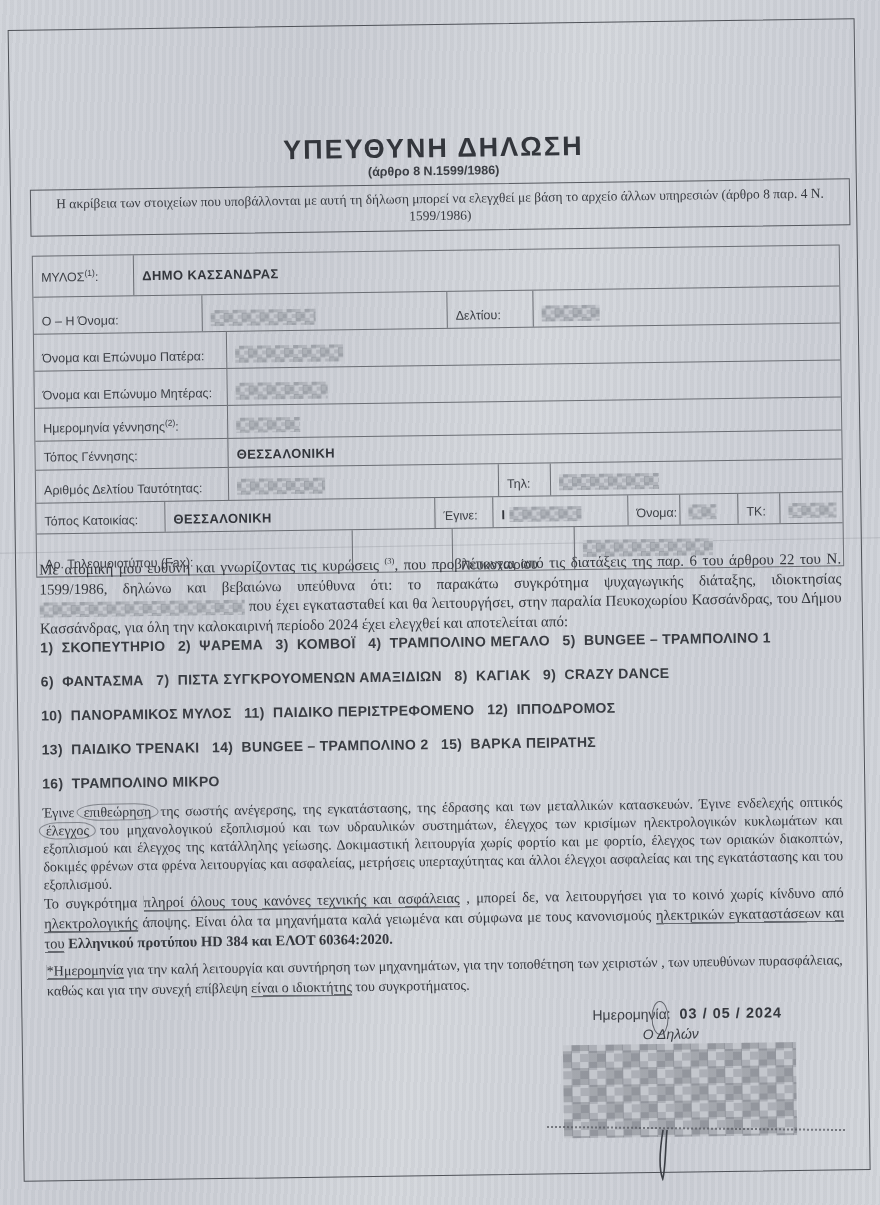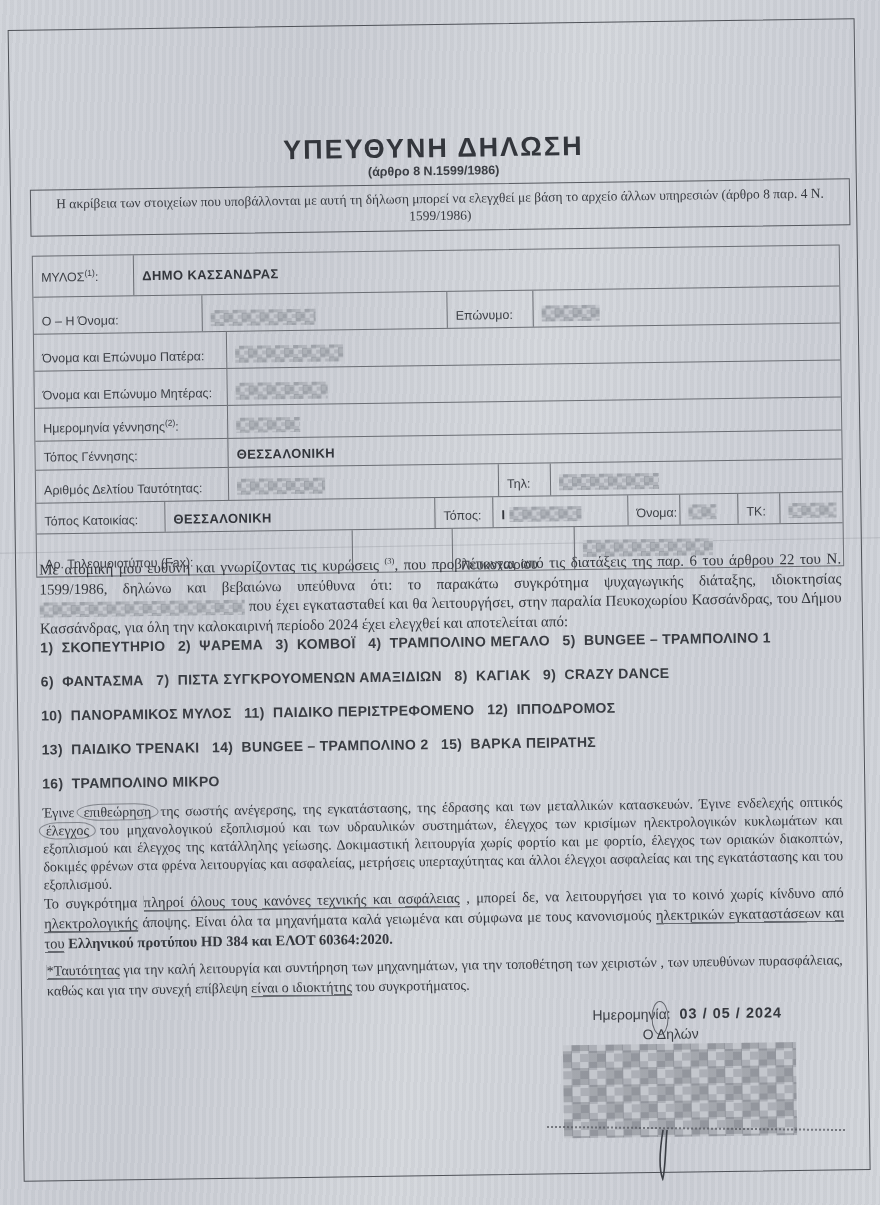--- a/index.html
+++ b/index.html
@@ -57,21 +57,21 @@
   .circ{border:1.4px solid rgba(82,85,92,.6);border-radius:50% 46%/74% 80%;padding:0 6px;margin:0 -4px;}
 
   .list{left:40px;top:634px;width:800px;font-size:14px;font-weight:bold;color:#393c42;
         letter-spacing:.3px;}
   .list-line{white-space:pre-wrap;line-height:17px;margin-bottom:17px;}
 
   .sig-label{left:587px;top:1009px;font-size:14px;color:#3a3d43;}
   .pen-ellipse{left:646px;top:1004px;width:15px;height:32px;border:1.6px solid rgba(70,73,80,.8);
                border-radius:50%;background:transparent;}
   .sig-date{left:674px;top:1009px;font-size:14.5px;font-weight:bold;color:#35383e;letter-spacing:1px;}
-  .sig-signer{left:637px;top:1029px;font-size:14px;color:#3a3d43;}
+  .sig-signer{left:637px;top:1029px;font-size:14px;color:#3a3d43;font-style:italic;}
   .sig-redact{left:557px;top:1047px;width:233px;height:93px;}
   .dotline{left:540px;top:1131px;width:298px;height:0;border-top:2px dotted rgba(85,88,95,.75);
            transform:rotate(1.4deg);}
   .squiggle{left:648px;top:1132px;}
 </style>
 </head>
 <body>
 
 <div class="sheet">
 
@@ -95,21 +95,21 @@
     </div>
 
     <div class="trow" style="height:36px">
       <div class="tc nb" style="width:168px">
         <span class="lbl">Ο – Η Όνομα:</span>
       </div>
       <div class="tc" style="width:245px">
         <span class="rd" style="width:105px;height:16px"></span>
       </div>
       <div class="tc" style="width:86px">
-        <span class="lbl">Επώνυμο:</span>
+        <span class="lbl">Δελτίου:</span>
       </div>
       <div class="tc grow">
         <span class="rd" style="width:58px;height:16px"></span>
       </div>
     </div>
 
     <div class="trow" style="height:36px">
       <div class="tc nb" style="width:192px">
         <span class="lbl">Όνομα και Επώνυμο Πατέρα:</span>
       </div>
@@ -161,21 +161,21 @@
     </div>
 
     <div class="trow" style="height:30px">
       <div class="tc nb" style="width:128px">
         <span class="lbl">Τόπος Κατοικίας:</span>
       </div>
       <div class="tc" style="width:270px">
         <span class="val">ΘΕΣΣΑΛΟΝΙΚΗ</span>
       </div>
       <div class="tc" style="width:58px">
-        <span class="lbl">Τόπος:</span>
+        <span class="lbl">Έγινε:</span>
       </div>
       <div class="tc" style="width:135px">
         <span class="val">Ι</span>&nbsp;
         <span class="rd" style="width:72px;height:15px"></span>
       </div>
       <div class="tc" style="width:52px">
         <span class="lbl">Όνομα:</span>
       </div>
       <div class="tc" style="width:58px">
         <span class="rd" style="width:28px;height:15px"></span>
@@ -221,21 +221,21 @@
 
   <div class="pos ser para2">
     <span>Έγινε </span><span class="circ">επιθεώρηση</span><span> της σωστής ανέγερσης, της εγκατάστασης, της έδρασης και των μεταλλικών κατασκευών. Έγινε ενδελεχής οπτικός </span><span class="circ">έλεγχος</span><span> του μηχανολογικού εξοπλισμού και των υδραυλικών συστημάτων, έλεγχος των κρισίμων ηλεκτρολογικών κυκλωμάτων και εξοπλισμού και έλεγχος της κατάλληλης γείωσης. Δοκιμαστική λειτουργία χωρίς φορτίο και με φορτίο, έλεγχος των οριακών διακοπτών, δοκιμές φρένων στα φρένα λειτουργίας και ασφαλείας, μετρήσεις υπερταχύτητας και άλλοι έλεγχοι ασφαλείας και της εγκατάστασης και του εξοπλισμού.</span>
   </div>
 
   <div class="pos ser para3">
     <span>Το συγκρότημα </span><span class="penu">πληροί όλους τους κανόνες τεχνικής και ασφάλειας</span><span> , μπορεί δε, να λειτουργήσει για το κοινό χωρίς κίνδυνο από </span><span class="penu">ηλεκτρολογικής</span><span> άποψης. Είναι όλα τα μηχανήματα καλά γειωμένα και σύμφωνα με τους κανονισμούς </span><span class="penu">ηλεκτρικών εγκαταστάσεων και του</span><span class="bold"> Ελληνικού προτύπου HD 384 και ΕΛΟΤ 60364:2020.</span>
   </div>
 
   <div class="pos ser para4">
-    <span class="penu">*Ταυτότητας</span><span> για την καλή λειτουργία και συντήρηση των μηχανημάτων, για την τοποθέτηση των χειριστών , των υπευθύνων πυρασφάλειας, καθώς και για την συνεχή επίβλεψη </span><span class="penu">είναι ο ιδιοκτήτης</span><span> του συγκροτήματος.</span>
+    <span class="penu">*Ημερομηνία</span><span> για την καλή λειτουργία και συντήρηση των μηχανημάτων, για την τοποθέτηση των χειριστών , των υπευθύνων πυρασφάλειας, καθώς και για την συνεχή επίβλεψη </span><span class="penu">είναι ο ιδιοκτήτης</span><span> του συγκροτήματος.</span>
   </div>
 
   <div class="pos sig-label">Ημερομηνία:</div>
   <div class="pos pen-ellipse"></div>
   <div class="pos sig-date">03 / 05 / 2024</div>
   <div class="pos sig-signer">Ο Δηλών</div>
 
   <div class="pos rd-lg sig-redact"></div>
   <div class="pos dotline"></div>
   <svg class="pos squiggle" width="18" height="54" viewBox="0 0 18 54">

